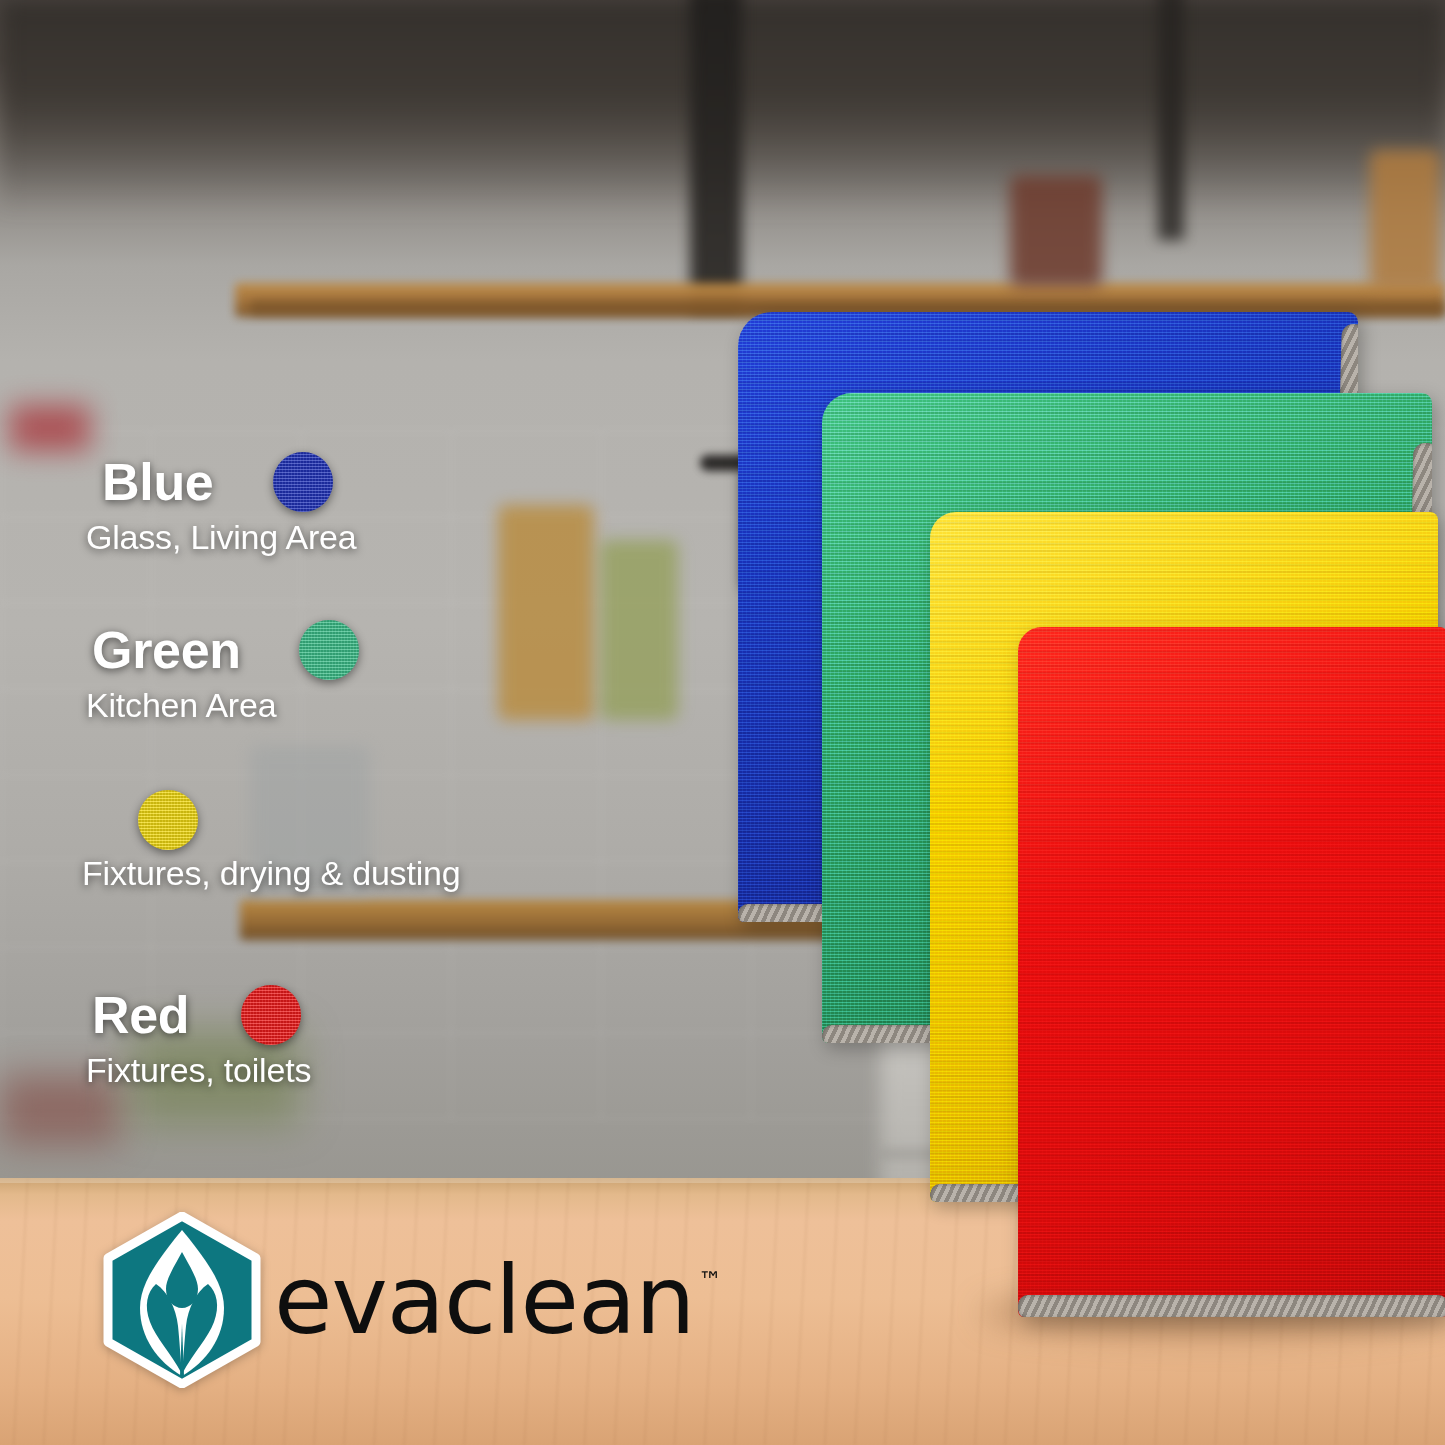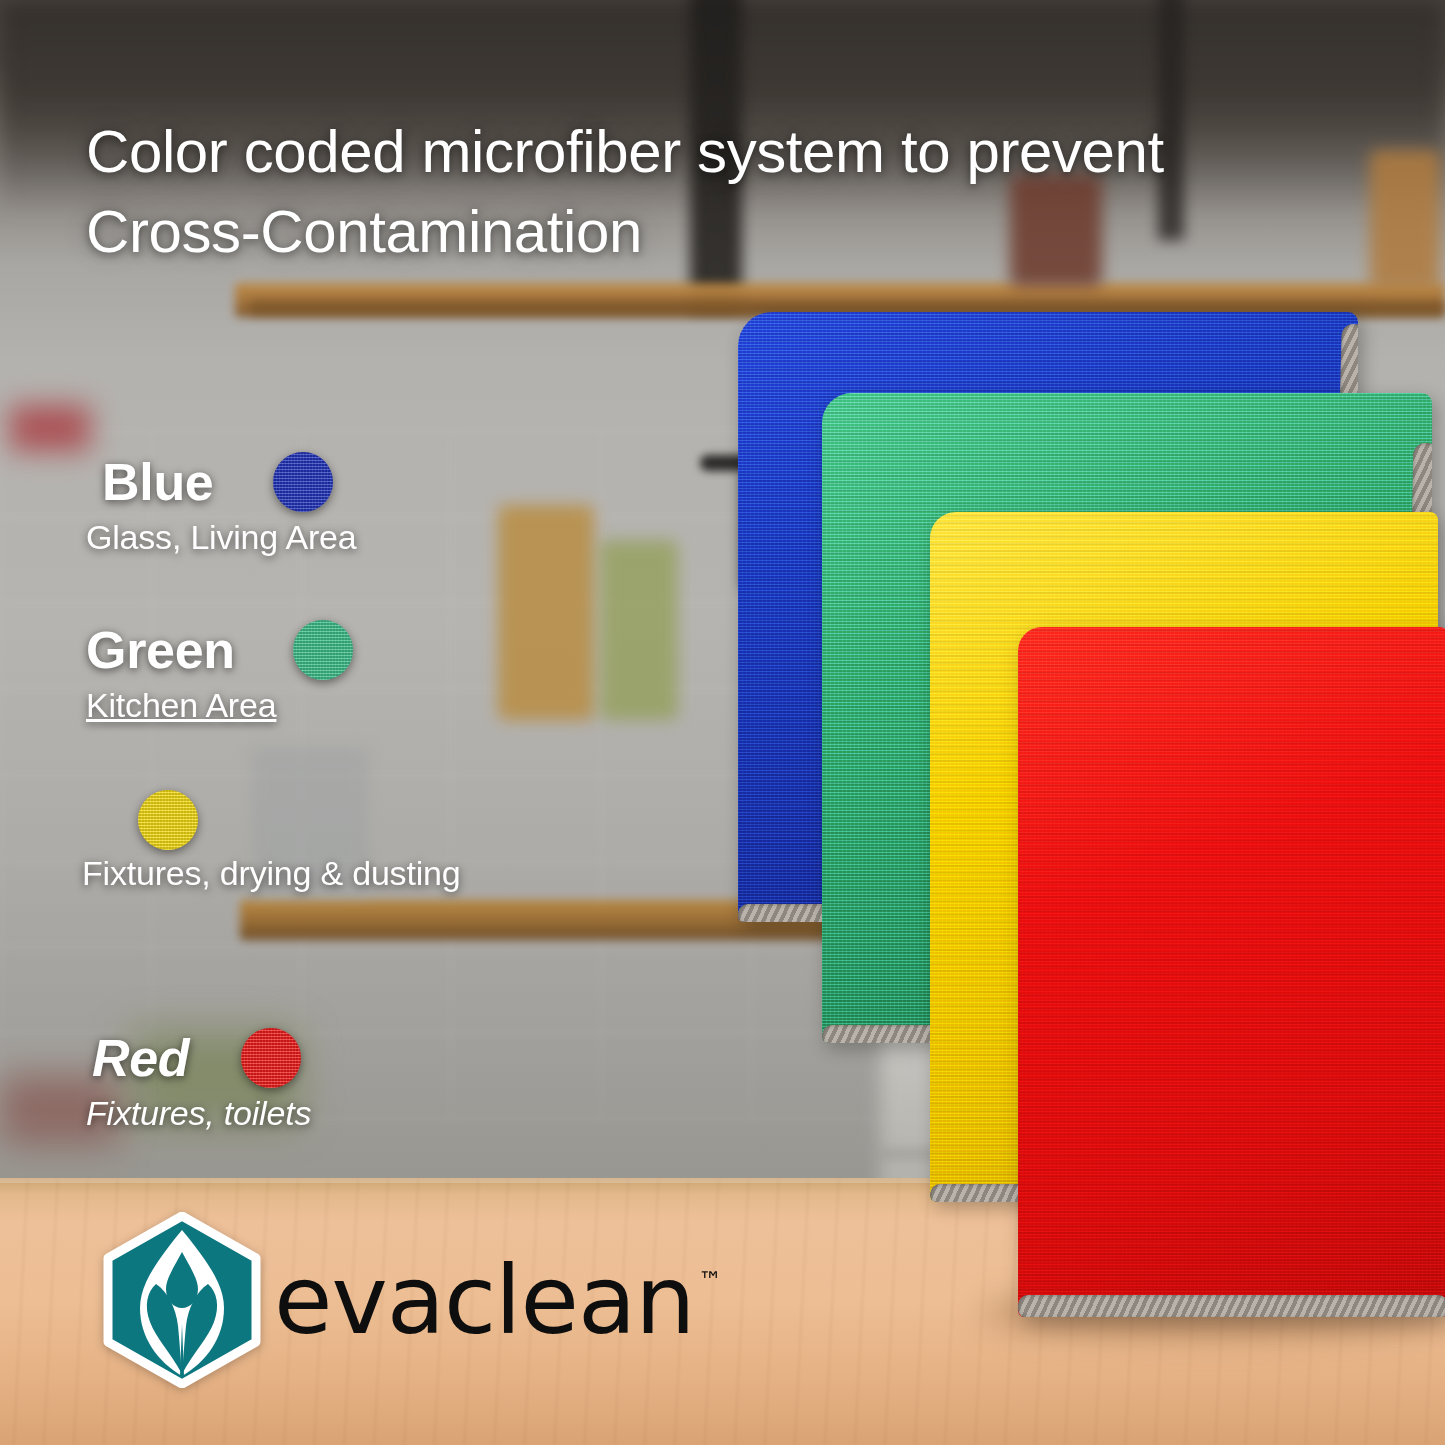--- a/index.html
+++ b/index.html
@@ -184,30 +184,30 @@
       repeating-linear-gradient(0deg, rgba(255,255,255,.55) 0 1px, rgba(0,0,0,.30) 1px 3px),
       repeating-linear-gradient(90deg, rgba(255,255,255,.28) 0 1px, rgba(0,0,0,.18) 1px 3px);
   }
 
   .r-blue{left:86px;top:452px;}
   .r-blue .name{margin-left:16px;}
   .r-blue .dot{margin-left:60px;}
   .r-blue .desc{margin-top:6px;margin-left:0px;}
 
   .r-green{left:86px;top:620px;}
-  .r-green .name{}
+  .r-green .name{margin-left:6px;}
   .r-green .dot{margin-left:58px;}
-  .r-green .desc{margin-top:6px;text-decoration:underline;}
+  .r-green .desc{margin-top:6px;}
 
   .r-yellow{left:86px;top:790px;}
   .r-yellow .name{margin-left:6px;}
   .r-yellow .dot{margin-left:52px;}
   .r-yellow .desc{margin-top:4px;margin-left:-4px;}
 
-  .r-red{left:86px;top:1028px;font-style:italic;}
+  .r-red{left:86px;top:985px;}
   .r-red .name{margin-left:6px;}
   .r-red .dot{margin-left:52px;}
   .r-red .desc{margin-top:6px;margin-left:0px;}
 
   
   .logo{position:absolute;left:98px;top:1212px;display:flex;align-items:center;}
   .logo-mark{width:168px;height:176px;flex:none;filter:drop-shadow(0 2px 5px rgba(0,0,0,.25));}
   .logo-word{
     margin-left:8px;display:flex;align-items:flex-start;
     color:#0e0e0e;font-size:95px;line-height:1;font-weight:400;letter-spacing:-1px;
@@ -278,24 +278,20 @@
       <div class="tex2"></div>
       <div class="serge serge-yellow-b"></div>
     </div>
     <div class="cloth cloth-red">
       <div class="tex"></div>
       <div class="tex2"></div>
       <div class="serge serge-red-b"></div>
     </div>
   </div>
 
-  <div class="headline">
-    <div>Color coded microfiber system to prevent</div>
-    <div>Cross-Contamination</div>
-  </div>
 
   <div class="legend">
 
     <div class="row r-blue">
       <span class="name">Blue</span><span class="dot" style="background:#2134bb"></span>
       <span class="desc">Glass, Living Area</span>
     </div>
 
     <div class="row r-green">
       <span class="name">Green</span><span class="dot" style="background:#3cbf8a"></span>

